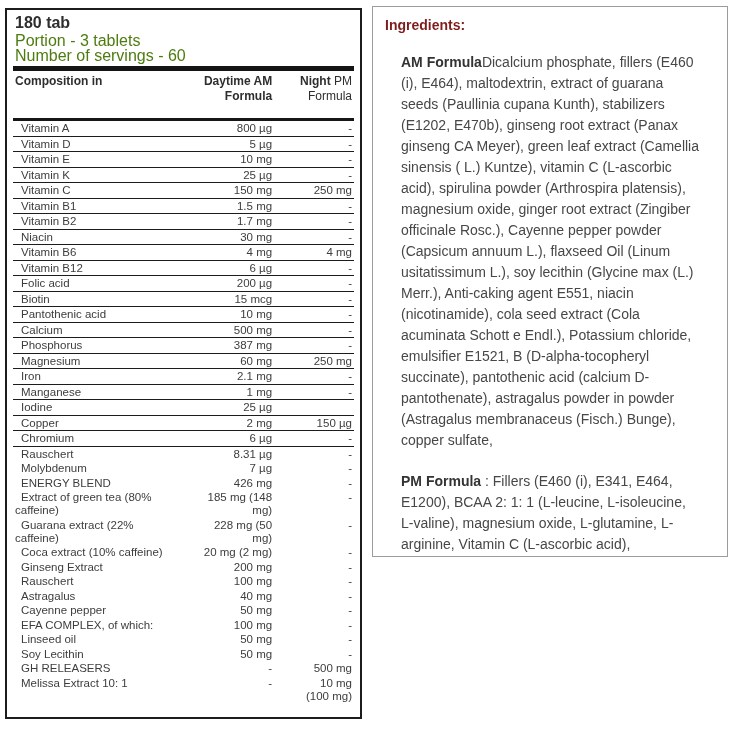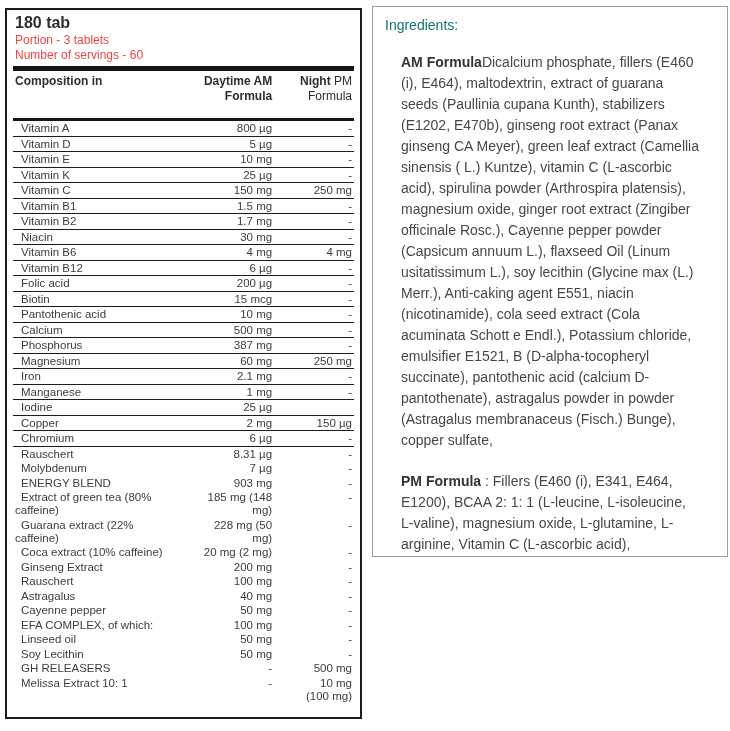--- a/index.html
+++ b/index.html
@@ -24,23 +24,23 @@
     overflow: hidden;
   }
   .lp-title {
     font-size: 16px;
     font-weight: bold;
     color: #2e2e2e;
     line-height: 20px;
     padding-left: 2px;
   }
   .lp-sub {
-    font-size: 12px;
+    font-size: 16px;
     line-height: 15px;
-    color: #ef4444;
+    color: #4d7c0f;
     padding-left: 2px;
   }
   .thick-bar {
     height: 5px;
     background: #141414;
     margin-top: 3px;
   }
   table.comp-table {
     width: 100%;
     border-collapse: collapse;
@@ -93,22 +93,22 @@
     width: 356px; height: 551px;
     border: 1px solid #9c9c9c;
     box-sizing: border-box;
     padding: 8px 10px 0 12px;
     font-size: 14px;
     line-height: 21px;
     color: #474747;
     overflow: hidden;
   }
   .ing-heading {
-    font-weight: normal;
-    color: #0f766e;
+    font-weight: bold;
+    color: #7f1d1d;
   }
   .ing-para { margin: 16px; }
   .ing-para.first { margin-bottom: 20px; }
   .ing-para b { color: #333333; }
 </style>
 </head>
 <body>
 
 <div class="page">
 
@@ -244,21 +244,21 @@
             <td class="c-am">8.31 µg</td>
             <td class="c-pm">-</td>
           </tr>
           <tr>
             <td class="c-name">Molybdenum</td>
             <td class="c-am">7 µg</td>
             <td class="c-pm">-</td>
           </tr>
           <tr>
             <td class="c-name">ENERGY BLEND</td>
-            <td class="c-am">903 mg</td>
+            <td class="c-am">426 mg</td>
             <td class="c-pm">-</td>
           </tr>
           <tr>
             <td class="c-name">Extract of green tea (80%
 caffeine)</td>
             <td class="c-am">185 mg (148
 mg)</td>
             <td class="c-pm">-</td>
           </tr>
           <tr>

